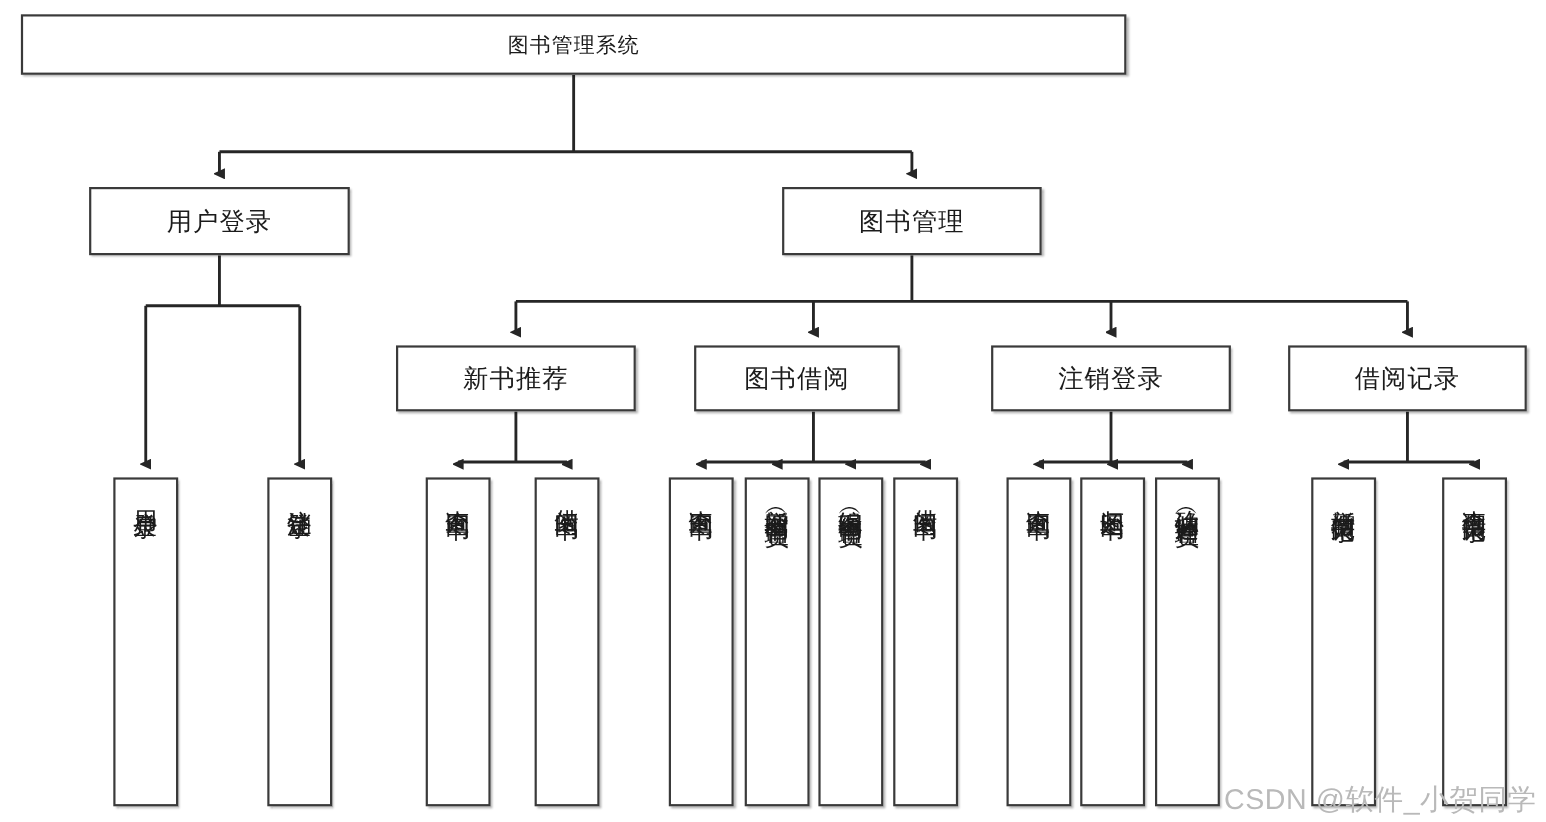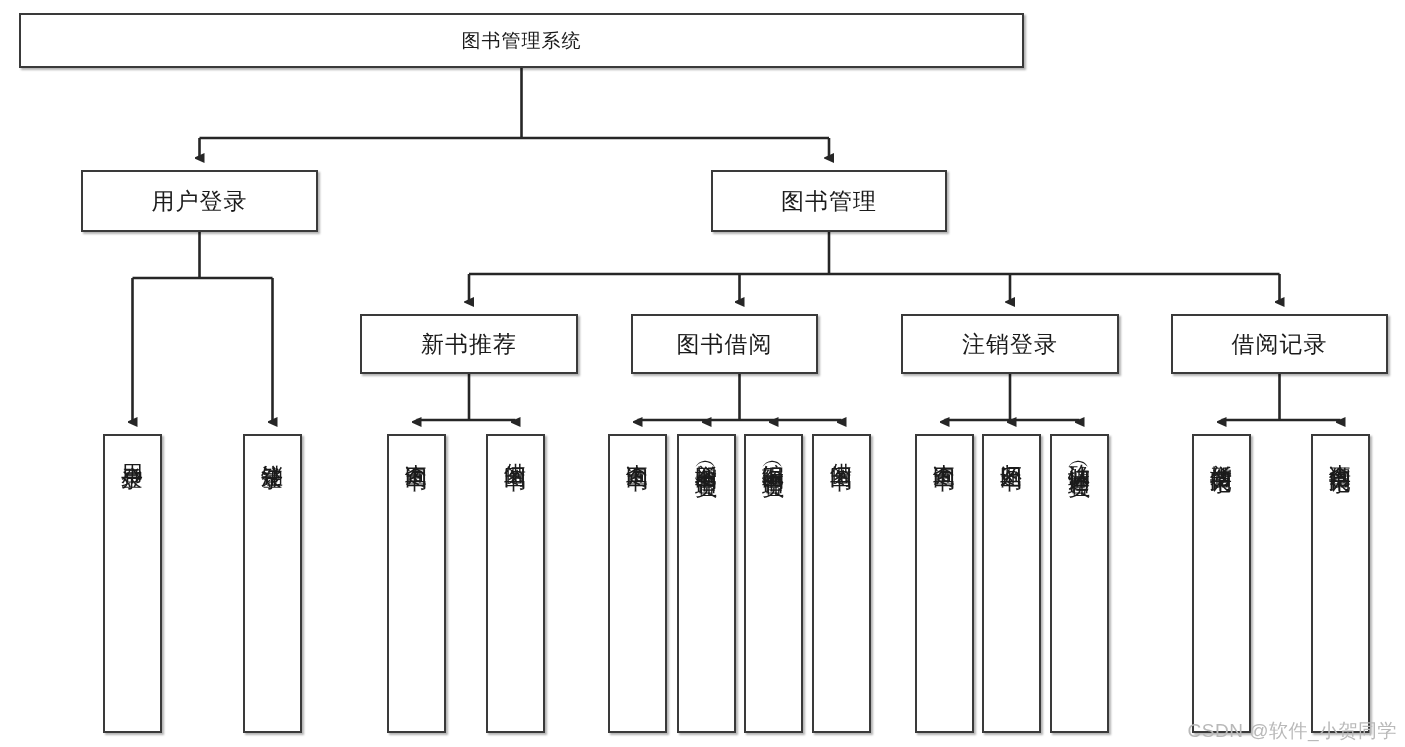--- a/index.html
+++ b/index.html
@@ -59,21 +59,21 @@
     display: block;
   }
   .htext {
     white-space: nowrap;
     display: block;
   }
   #watermark {
     position: absolute;
     right: 8px;
     bottom: 3px;
-    font-size: 19px;
+    font-size: 26px;
     color: #b9b9b9;
     z-index: 5;
     white-space: nowrap;
     letter-spacing: 0.5px;
   }
 </style>
 </head>
 <body>
 
 <div id="canvas">

